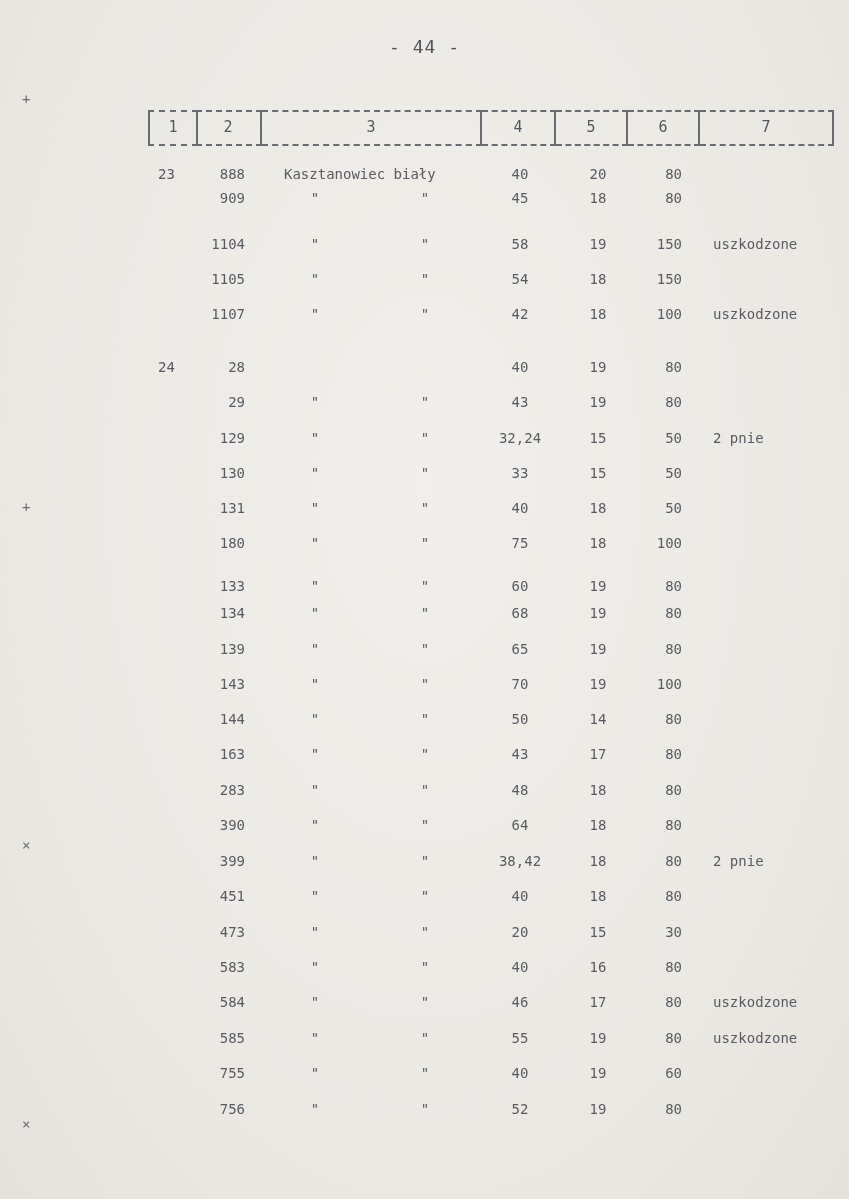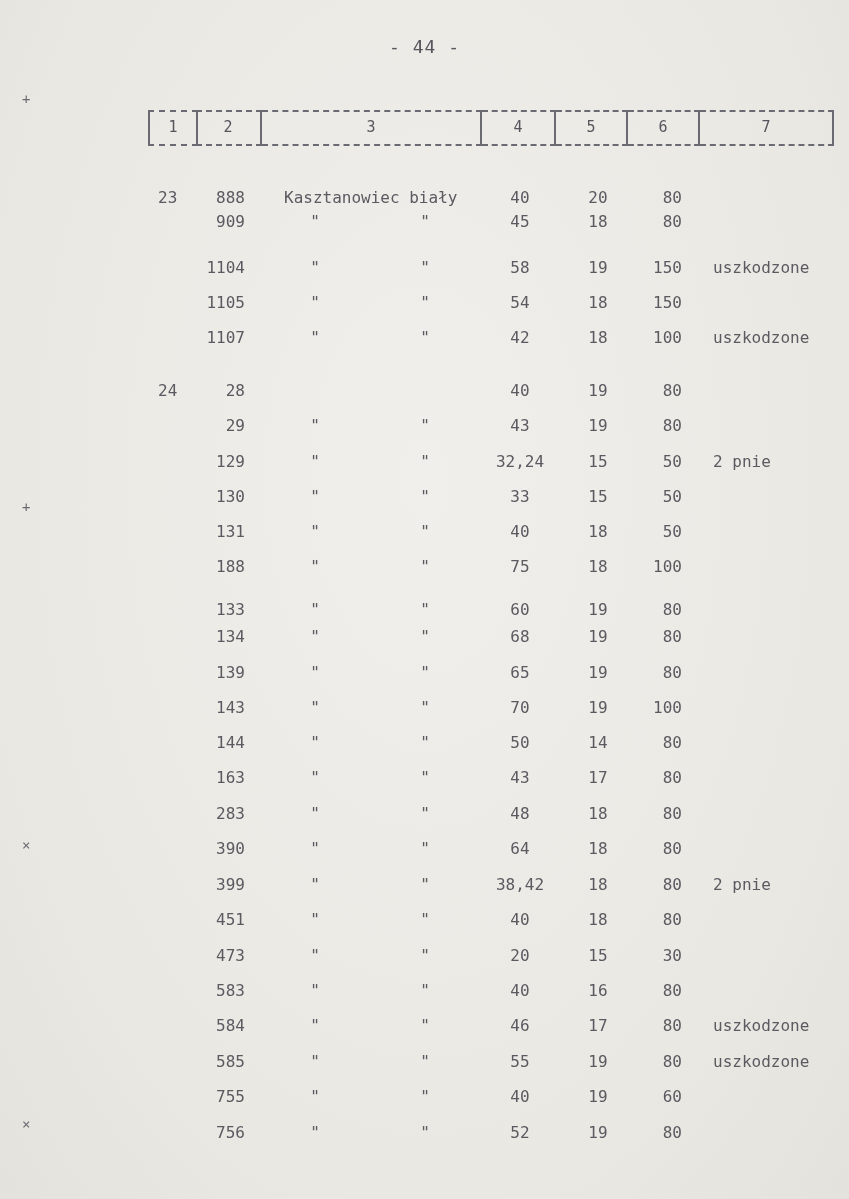--- a/index.html
+++ b/index.html
@@ -27,21 +27,21 @@
   }
   .hcell {
     position: absolute; top: 0; height: 32px;
     border-top: 2px dashed #6a6a72; border-bottom: 2px dashed #6a6a72;
     font-size: 15px; text-align: center; line-height: 30px; color: #55555c;
   }
   .hcell.lb { border-left: 2px solid #6a6a72; }
   .hcell.rb { border-right: 2px solid #6a6a72; }
   .row {
     position: absolute; left: 0; width: 849px; height: 24px;
-    font-size: 16px; line-height: 24px; margin-top: 24px;
+    font-size: 14px; line-height: 24px;
   }
   .c { position: absolute; top: 0; white-space: pre; }
   .c.group { left: 158px; width: 30px; text-align: left; }
   .c.num { left: 190px; width: 55px; text-align: right; }
   .c.name { left: 284px; width: 200px; text-align: left; }
   .c.d1 { left: 300px; width: 30px; text-align: center; }
   .c.d2 { left: 410px; width: 30px; text-align: center; }
   .c.v4 { left: 490px; width: 60px; text-align: center; }
   .c.v5 { left: 580px; width: 36px; text-align: center; }
   .c.v6 { left: 640px; width: 42px; text-align: right; }
@@ -161,21 +161,21 @@
         <span class="c num">131</span>
         <span class="c v4">40</span>
         <span class="c v5">18</span>
         <span class="c v6">50</span>
         <span class="c v7"></span>
         <span class="c d1">"</span>
         <span class="c d2">"</span>
       </div>
       <div class="row" style="top: 531px;">
         <span class="c group"></span>
-        <span class="c num">188</span>
+        <span class="c num">180</span>
         <span class="c v4">75</span>
         <span class="c v5">18</span>
         <span class="c v6">100</span>
         <span class="c v7"></span>
         <span class="c d1">"</span>
         <span class="c d2">"</span>
       </div>
       <div class="row" style="top: 574px;">
         <span class="c group"></span>
         <span class="c num">133</span>

